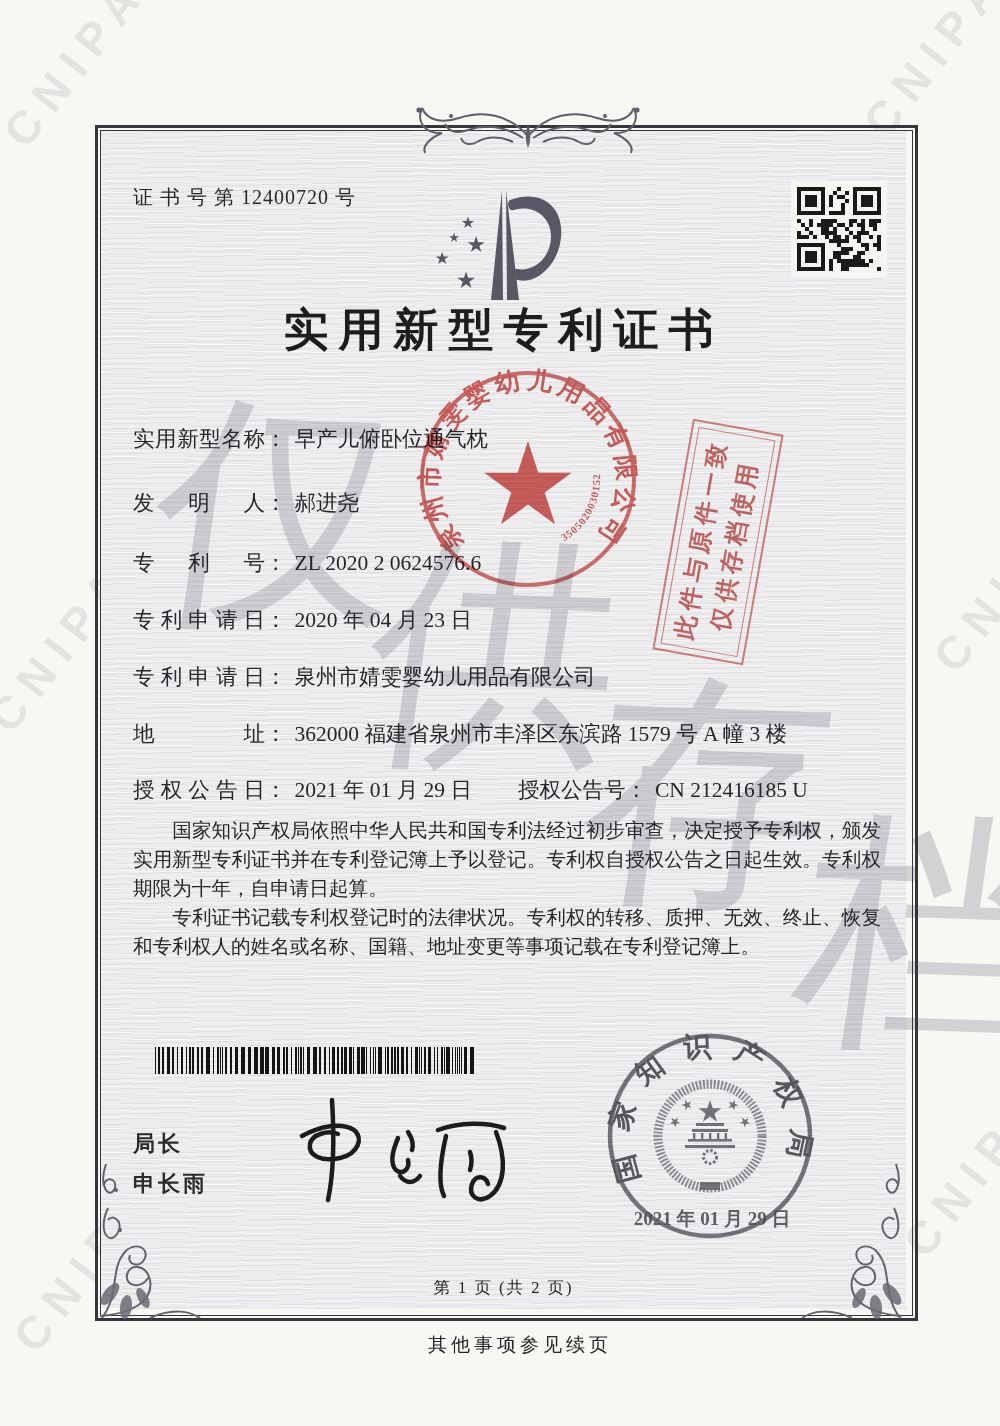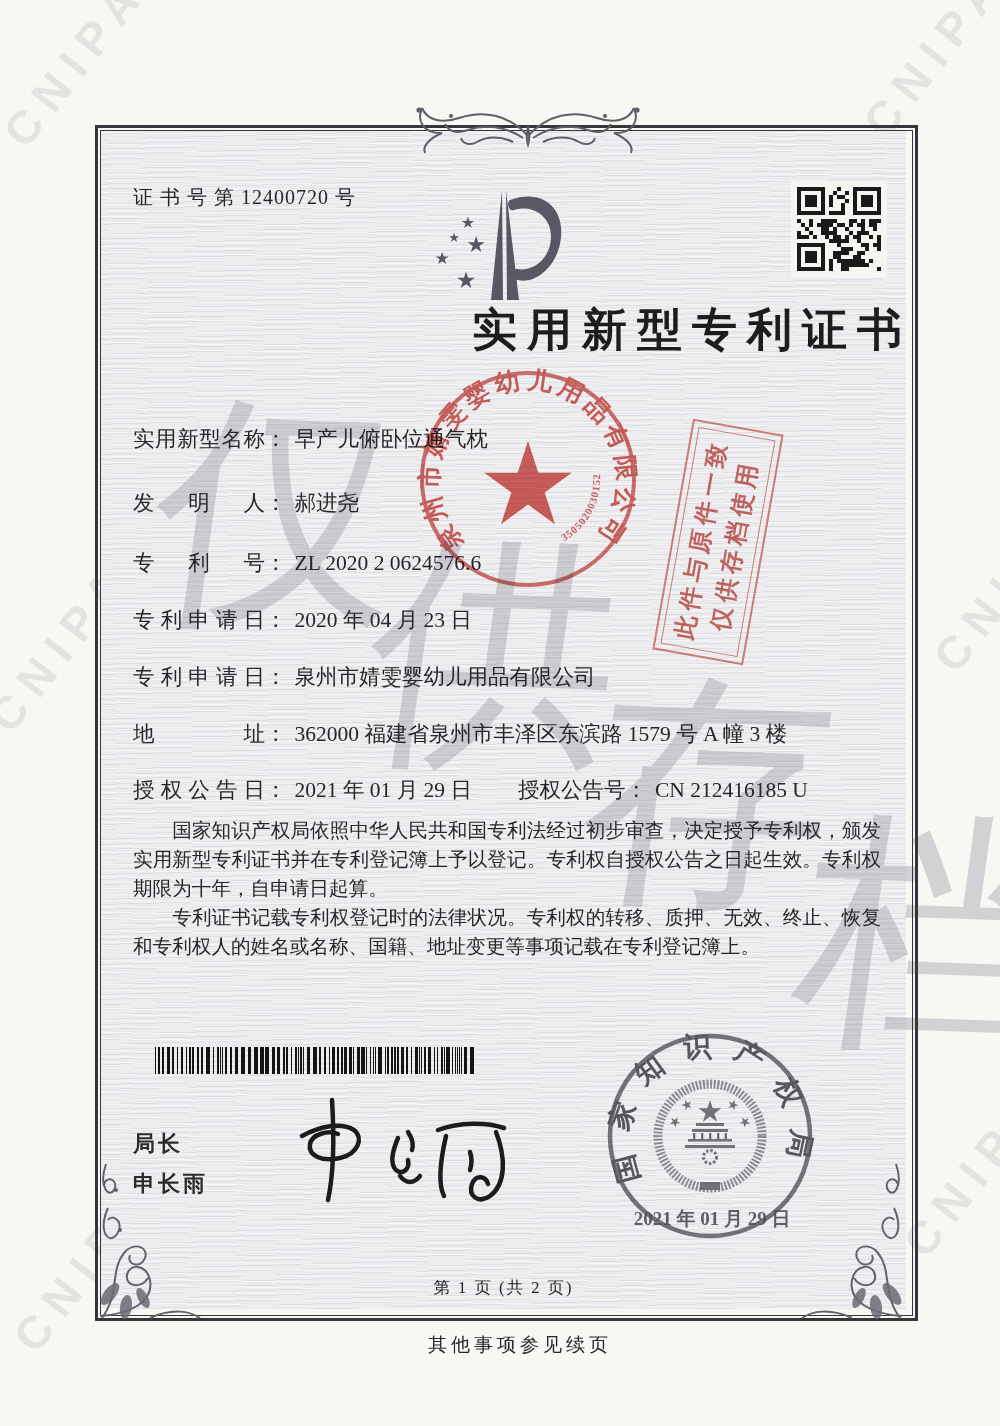--- a/index.html
+++ b/index.html
@@ -27,21 +27,21 @@
     position:absolute;width:260px;height:260px;line-height:260px;text-align:center;
     font-size:250px;color:rgba(106,106,118,.26);
     transform:skewX(-6deg) rotate(2deg);pointer-events:none;
   }
   
   .frame{position:absolute;left:95px;top:125px;width:817px;height:1190px;border:3px solid #35353b;}
   .frame-inner{position:absolute;inset:2px;border:1px solid #35353b;}
   
   .cert-no{position:absolute;left:133px;top:184px;font-size:20px;letter-spacing:1px;}
   .title{
-    position:absolute;left:95px;top:300px;width:817px;text-align:right;
+    position:absolute;left:95px;top:300px;width:817px;text-align:center;
     font-size:45px;font-weight:700;letter-spacing:10px;color:#1d1d20;
   }
   .row{position:absolute;left:133px;font-size:21.5px;white-space:nowrap;}
   .flabel{display:inline-block;width:132px;text-align:justify;text-align-last:justify;vertical-align:baseline;}
   .fvalue{margin-left:8px;text-align:center;}
   .grant-no{position:absolute;left:385px;top:0;}
   .paras{
     position:absolute;left:133px;top:816px;width:748px;
     font-size:19.6px;line-height:29px;text-align:justify;
   }

